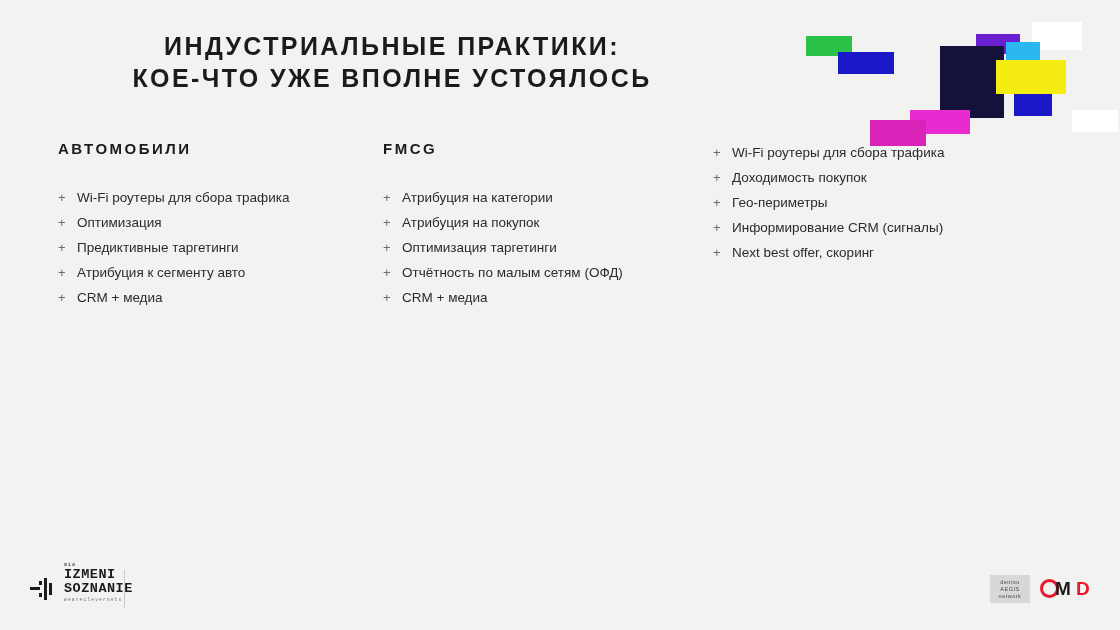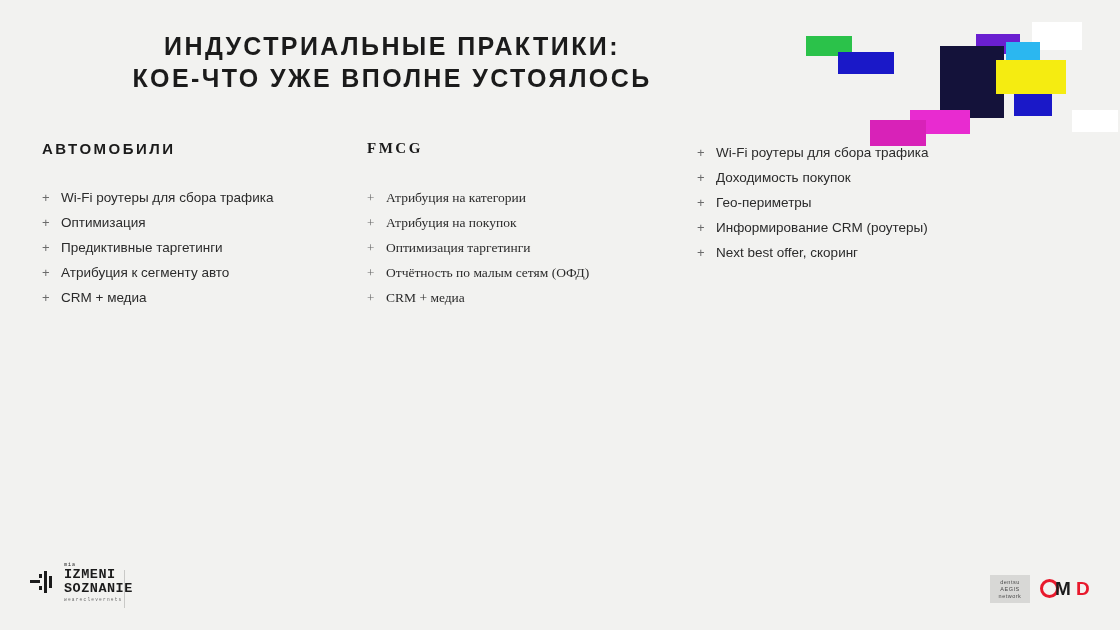--- a/index.html
+++ b/index.html
@@ -57,22 +57,22 @@
     position: absolute;
     left: 42px;
     top: 140px;
     width: 1040px;
     display: flex;
   }
   .column {
     width: 325px;
     margin-right: 0;
   }
-  .column.col-0 { width: 325px; }
-  .column.col-1 { width: 330px; font-family: Liberation Serif, serif; }
+  .column.col-0 { width: 325px; margin-left: 16px; }
+  .column.col-1 { width: 330px; }
   .column.col-2 { width: 330px; }
   .col-heading {
     font-size: 15px;
     font-weight: bold;
     letter-spacing: 2.5px;
     color: #1b1b1b;
     text-transform: uppercase;
     margin-bottom: 28px;
     white-space: nowrap;
   }
@@ -95,21 +95,21 @@
     color: #6b6b6b;
     font-size: 13px;
   }
 
   
   .footer-left {
     position: absolute;
     left: 30px;
     bottom: 28px;
     display: flex;
-    align-items: center;
+    align-items: flex-end;
   }
   .logo-mark {
     width: 26px;
     height: 26px;
     position: relative;
     margin-right: 8px;
   }
   .logo-mark .bar {
     position: absolute;
     background: #1b1b1b;
@@ -287,21 +287,21 @@
         <li class="bullet-item">
           <span class="bullet-plus">+</span>
           <span>Доходимость покупок</span>
         </li>
         <li class="bullet-item">
           <span class="bullet-plus">+</span>
           <span>Гео-периметры</span>
         </li>
         <li class="bullet-item">
           <span class="bullet-plus">+</span>
-          <span>Информирование CRM (роутеры)</span>
+          <span>Информирование CRM (сигналы)</span>
         </li>
         <li class="bullet-item">
           <span class="bullet-plus">+</span>
           <span>Next best offer, скоринг</span>
         </li>
       </ul>
     </div>
 
   </div>
 

